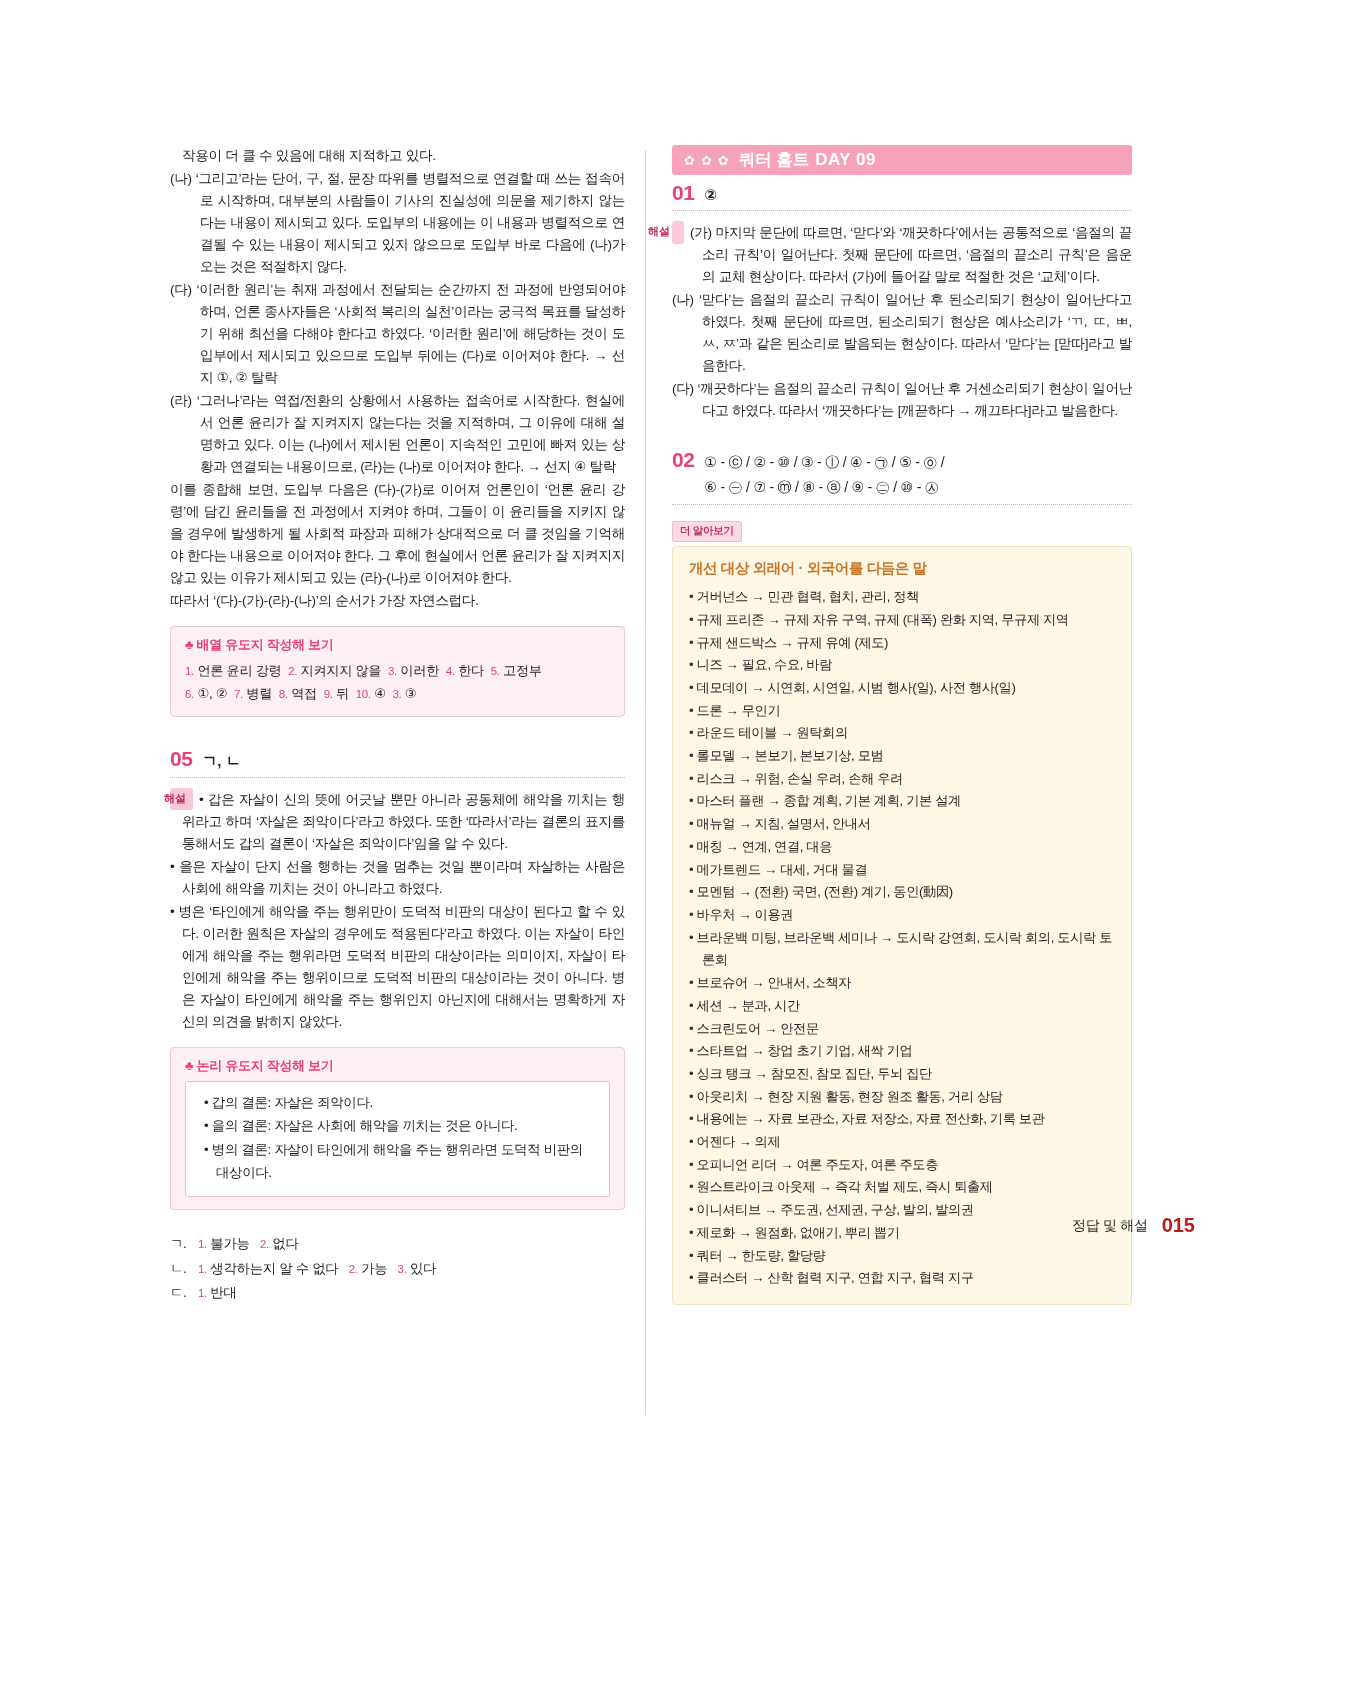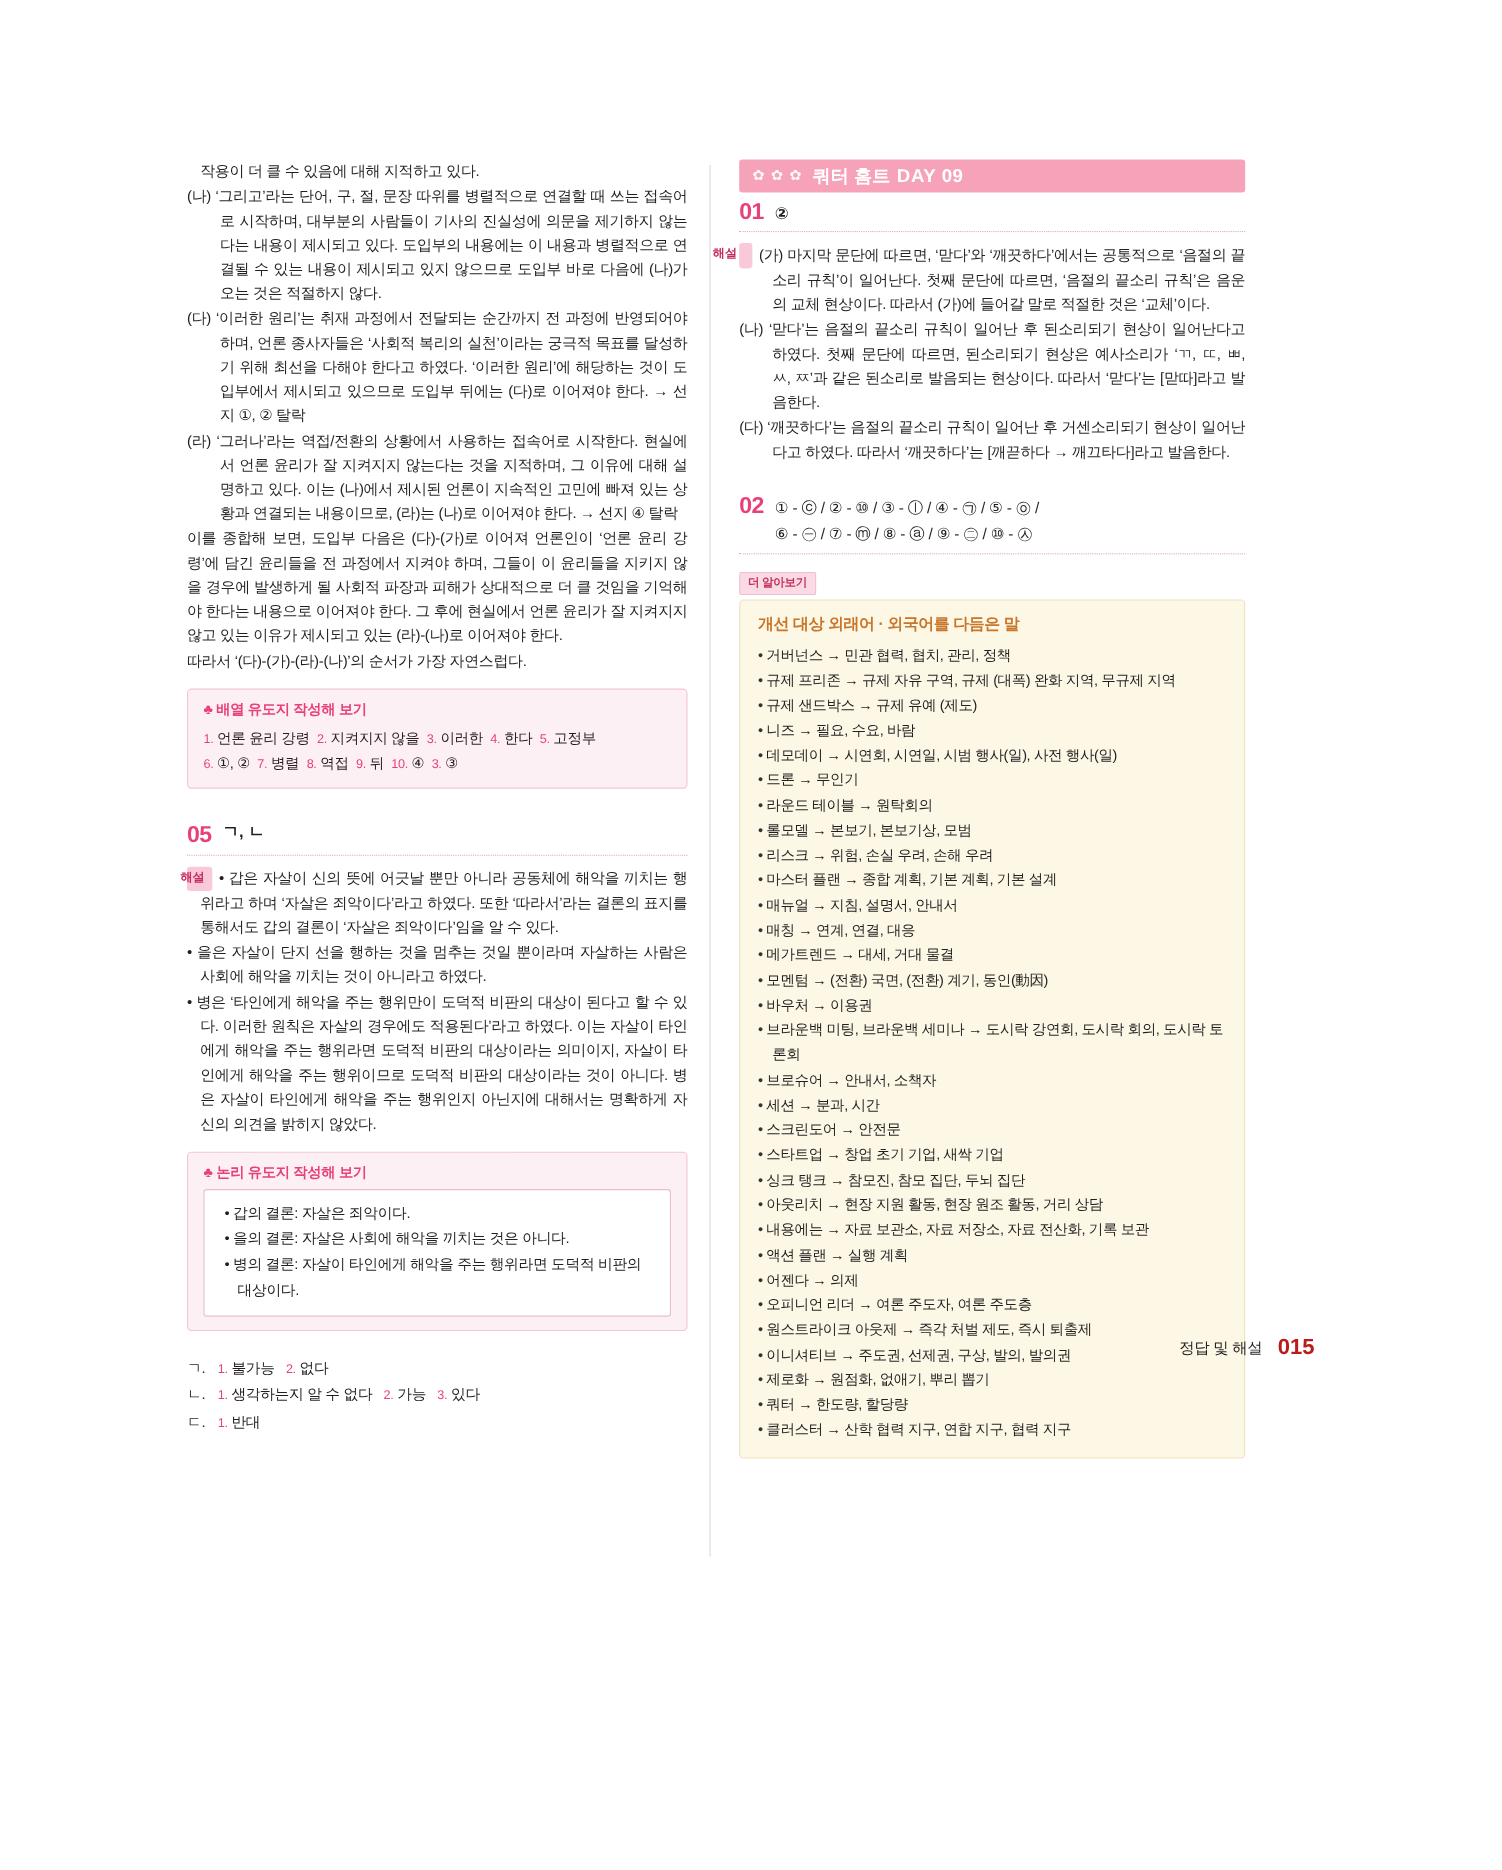--- a/index.html
+++ b/index.html
@@ -63,21 +63,21 @@
     line-height:1.75;
     letter-spacing:-0.3px;
     color:#231f20;
   }
   .num{ color:#e8407a; font-size:11.5px; }
 
   
   .qhead{
     margin-top:30px;
     display:flex;
-    align-items:flex-start;
+    align-items:flex-end;
     gap:10px;
     border-bottom:1px dotted #d9aebd;
     padding-bottom:6px;
   }
   .qnum{
     color:#e8407a;
     font-size:21px;
     font-weight:bold;
     letter-spacing:-0.5px;
   }
@@ -405,21 +405,20 @@
         <div class="li"><span class="dot">•</span> <span>모멘텀 → (전환) 국면, (전환) 계기, 동인(動因)</span></div>
         <div class="li"><span class="dot">•</span> <span>바우처 → 이용권</span></div>
         <div class="li"><span class="dot">•</span> <span>브라운백 미팅, 브라운백 세미나 → 도시락 강연회, 도시락 회의, 도시락 토론회</span></div>
         <div class="li"><span class="dot">•</span> <span>브로슈어 → 안내서, 소책자</span></div>
         <div class="li"><span class="dot">•</span> <span>세션 → 분과, 시간</span></div>
         <div class="li"><span class="dot">•</span> <span>스크린도어 → 안전문</span></div>
         <div class="li"><span class="dot">•</span> <span>스타트업 → 창업 초기 기업, 새싹 기업</span></div>
         <div class="li"><span class="dot">•</span> <span>싱크 탱크 → 참모진, 참모 집단, 두뇌 집단</span></div>
         <div class="li"><span class="dot">•</span> <span>아웃리치 → 현장 지원 활동, 현장 원조 활동, 거리 상담</span></div>
         <div class="li"><span class="dot">•</span> <span>내용에는 → 자료 보관소, 자료 저장소, 자료 전산화, 기록 보관</span></div>
-        <div class="li"><span class="dot">•</span> <span>액션 플랜 → 실행 계획</span></div>
         <div class="li"><span class="dot">•</span> <span>어젠다 → 의제</span></div>
         <div class="li"><span class="dot">•</span> <span>오피니언 리더 → 여론 주도자, 여론 주도층</span></div>
         <div class="li"><span class="dot">•</span> <span>원스트라이크 아웃제 → 즉각 처벌 제도, 즉시 퇴출제</span></div>
         <div class="li"><span class="dot">•</span> <span>이니셔티브 → 주도권, 선제권, 구상, 발의, 발의권</span></div>
         <div class="li"><span class="dot">•</span> <span>제로화 → 원점화, 없애기, 뿌리 뽑기</span></div>
         <div class="li"><span class="dot">•</span> <span>쿼터 → 한도량, 할당량</span></div>
         <div class="li"><span class="dot">•</span> <span>클러스터 → 산학 협력 지구, 연합 지구, 협력 지구</span></div>
       </div>
     </div>
 

